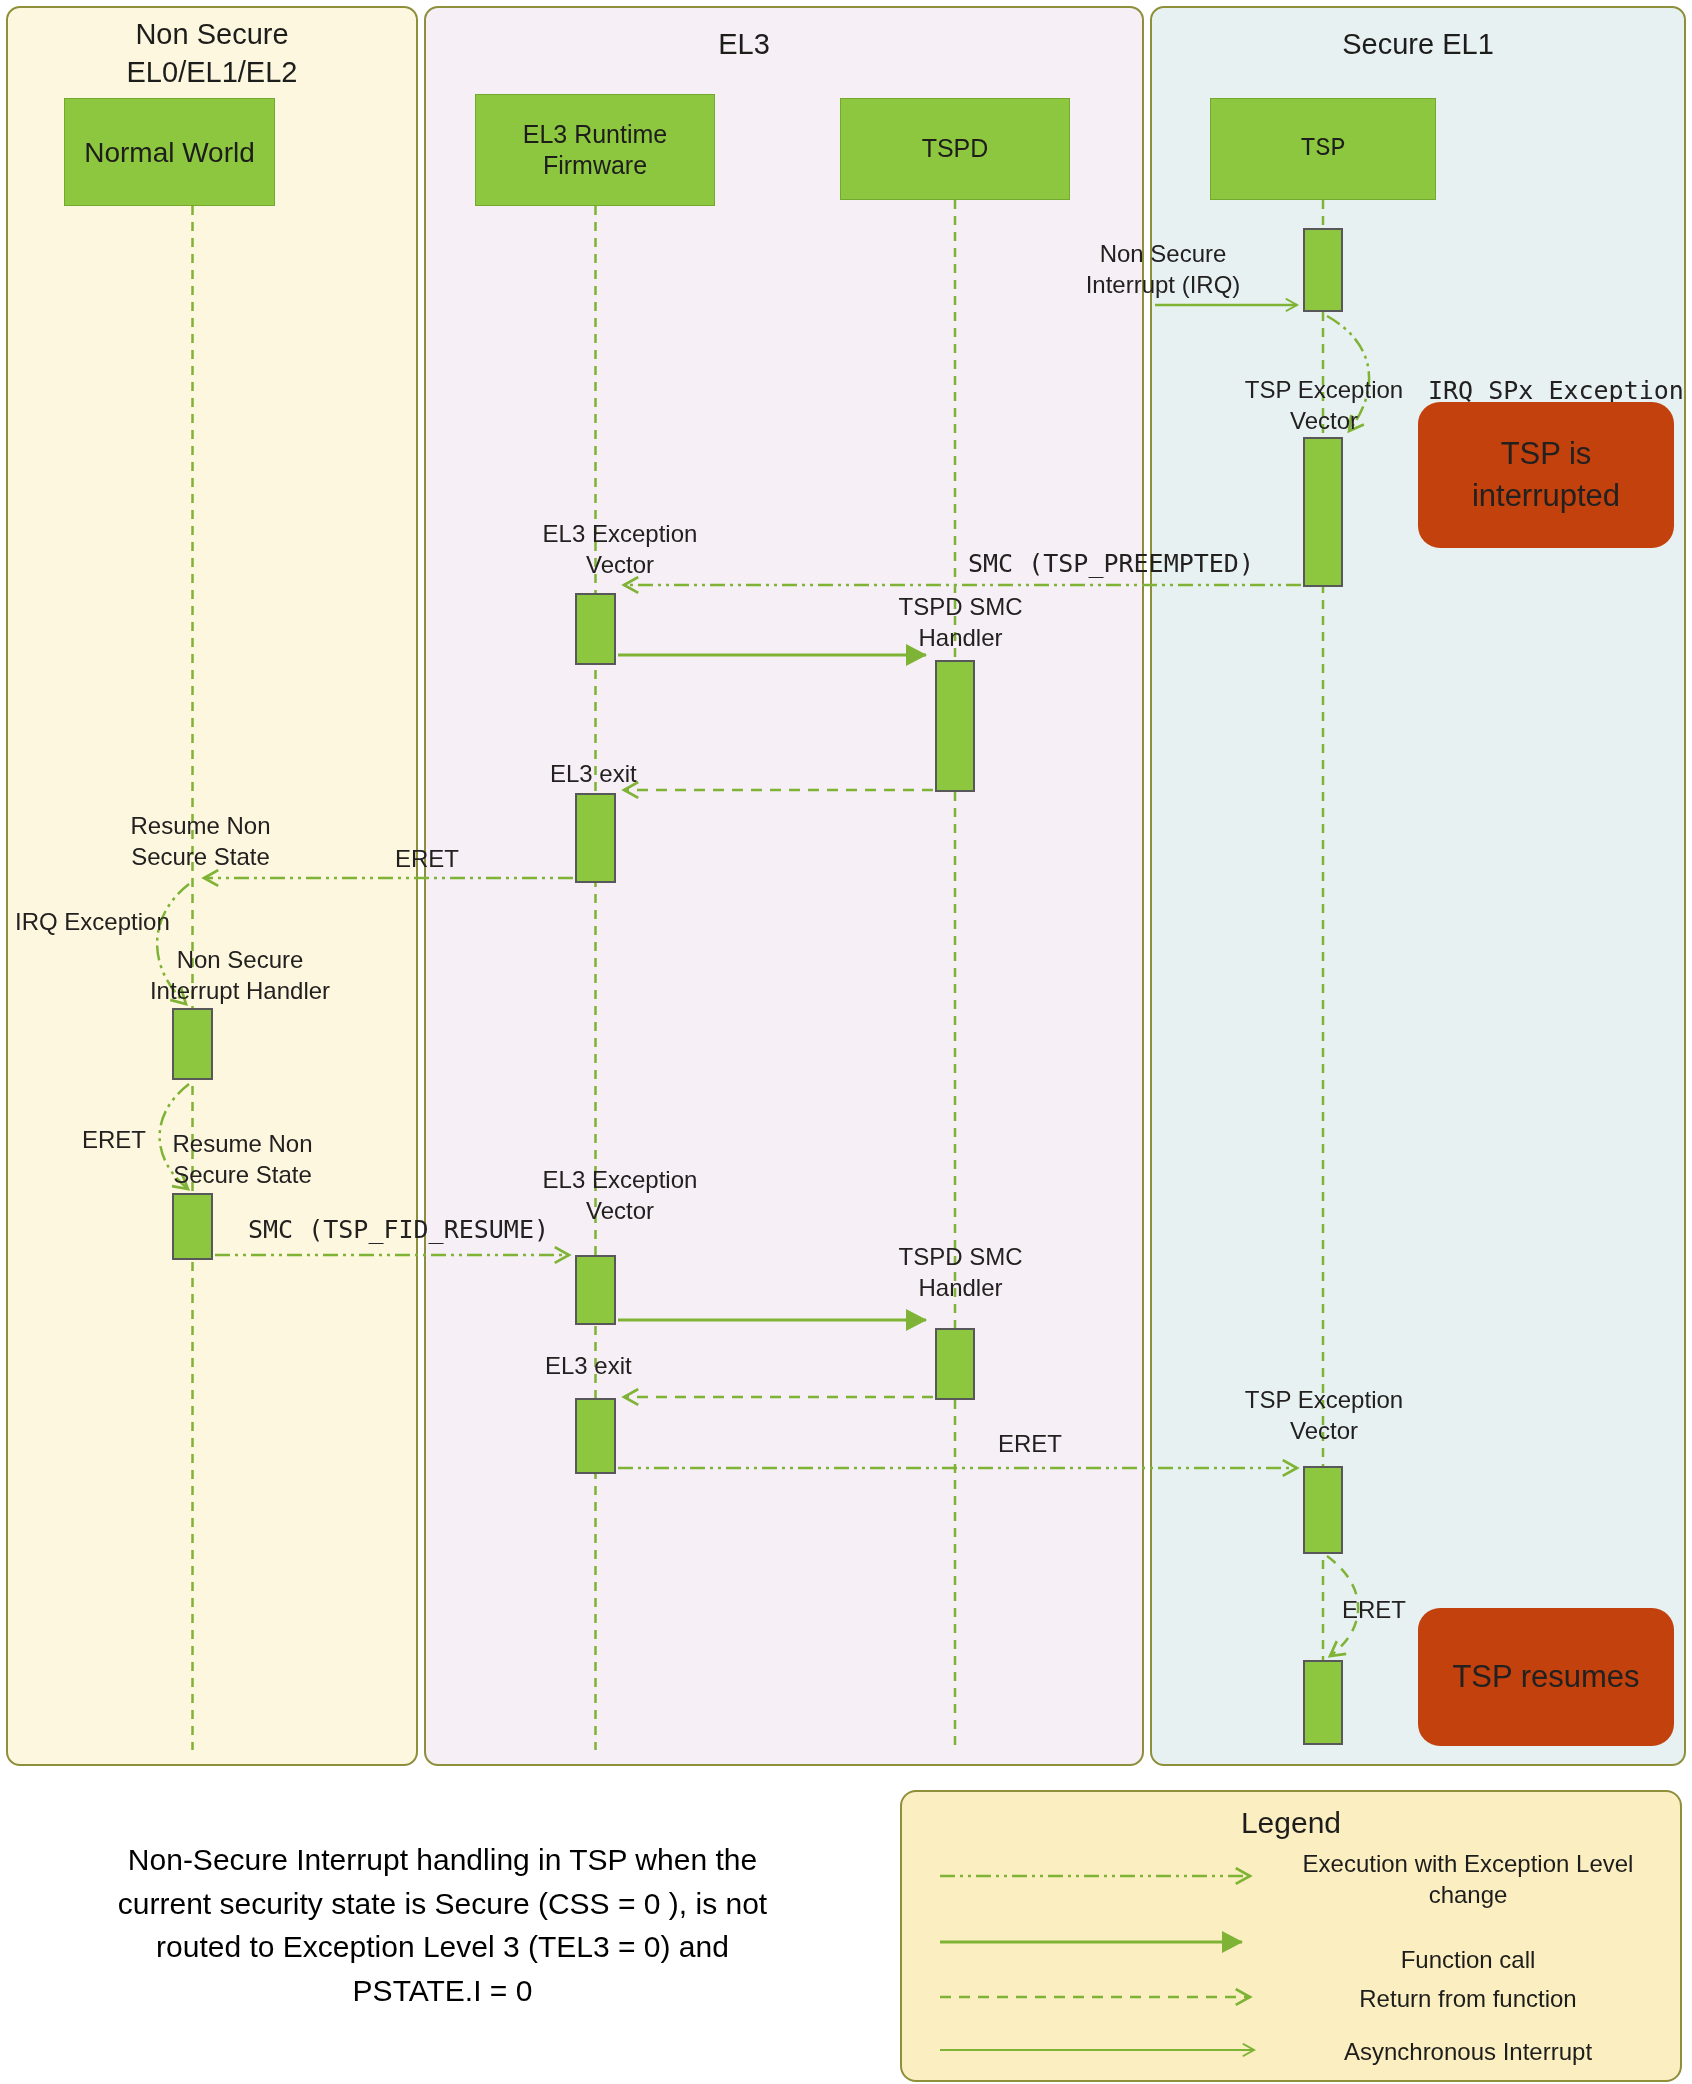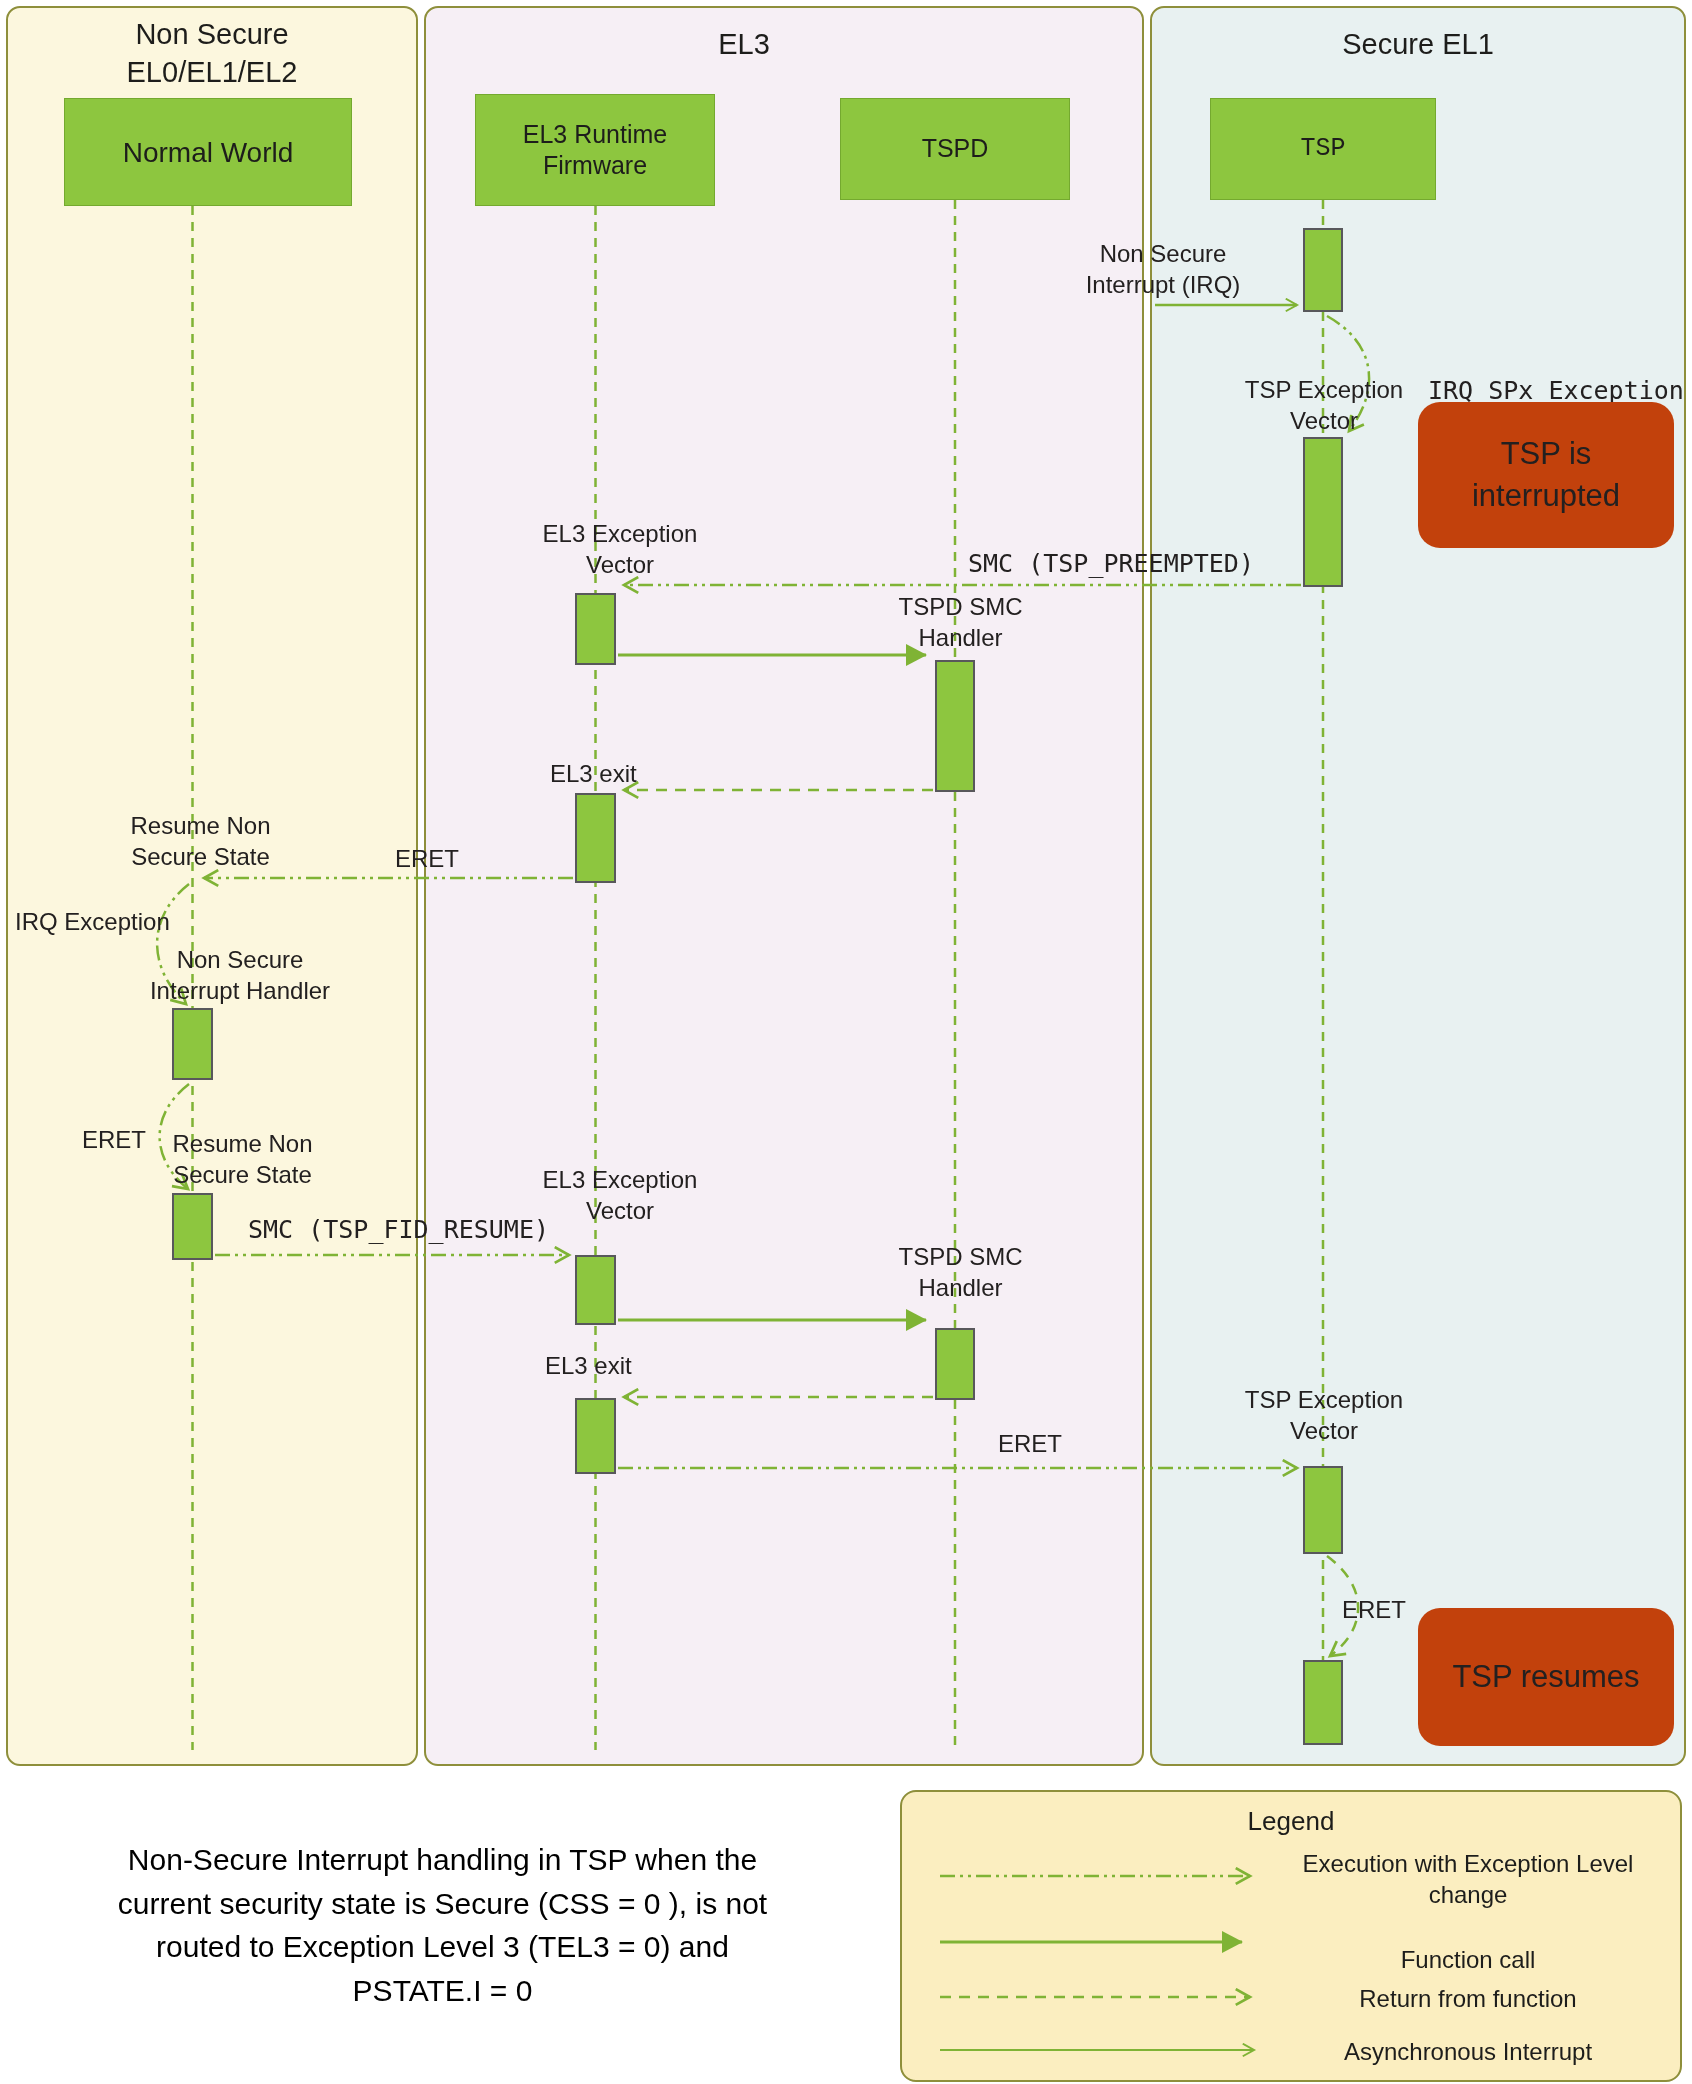--- a/index.html
+++ b/index.html
@@ -27,21 +27,21 @@
   .note { position:absolute; background:#c2410c; border-radius:22px; z-index:5;
           display:flex; align-items:center; justify-content:center; text-align:center;
           font-size:31px; line-height:1.35; white-space:pre-line; color:#232020; }
 
   .caption { position:absolute; font-size:30px; line-height:1.45; text-align:center;
              white-space:pre-line; z-index:5; color:#000000; }
 
   .legend { position:absolute; background:#FBEEC0; border:2.5px solid #8E8F3B;
             border-radius:16px; z-index:5; }
   .legend-title { position:absolute; left:0; top:14px; width:100%; text-align:center;
-                  font-size:26px; color:#1d1d1b; }
+                  font-size:30px; color:#1d1d1b; }
   .legend-lbl { position:absolute; font-size:24px; text-align:center; line-height:1.3;
                 white-space:pre-line; color:#1d1d1b; }
   .legend-svg { position:absolute; left:0; top:0; }
 </style>
 </head>
 <body>
 
 <div class="stage">
 
   <div class="lane" style="left:6px; top:6px; width:412px; height:1760px; background:#FCF7DE;"></div>
@@ -79,21 +79,21 @@
     <path d="M573 878 H204" stroke="#7FB335" stroke-width="2.5" fill="none" stroke-dasharray="15 5 3 5 3 5" marker-end="url(#mOpen)"></path>
     <path d="M189 884 C148 916, 146 966, 186 1004" stroke="#7FB335" stroke-width="2.5" fill="none" stroke-dasharray="15 5 3 5 3 5" marker-end="url(#mOpen)"></path>
     <path d="M189 1084 C150 1114, 150 1158, 188 1189" stroke="#7FB335" stroke-width="2.5" fill="none" stroke-dasharray="15 5 3 5 3 5" marker-end="url(#mOpen)"></path>
     <path d="M215 1255 H569" stroke="#7FB335" stroke-width="2.5" fill="none" stroke-dasharray="15 5 3 5 3 5" marker-end="url(#mOpen)"></path>
     <path d="M618 1320 H926" stroke="#7FB335" stroke-width="3.2" fill="none" marker-end="url(#mFilled)"></path>
     <path d="M933 1397 H624" stroke="#7FB335" stroke-width="2.5" fill="none" stroke-dasharray="11 8" marker-end="url(#mOpen)"></path>
     <path d="M618 1468 H1297" stroke="#7FB335" stroke-width="2.5" fill="none" stroke-dasharray="15 5 3 5 3 5" marker-end="url(#mOpen)"></path>
     <path d="M1327 1556 C1368 1586, 1368 1628, 1330 1656" stroke="#7FB335" stroke-width="2.5" fill="none" stroke-dasharray="11 8" marker-end="url(#mOpen)"></path>
   </svg>
 
-  <div class="actor big" style="left:64px; top:98px; width:288px; height:108px;">Normal World</div>
+  <div class="actor big" style="left:64px; top:98px; width:211px; height:108px;">Normal World</div>
   <div class="actor" style="left:475px; top:94px; width:240px; height:112px;">EL3 Runtime
 Firmware</div>
   <div class="actor" style="left:840px; top:98px; width:230px; height:102px;">TSPD</div>
   <div class="actor" style="left:1210px; top:98px; width:226px; height:102px;font-family:Liberation Mono, monospace;">TSP</div>
 
   <div class="act" style="left:1303px; top:228px; width:40px; height:84px;"></div>
   <div class="act" style="left:1303px; top:437px; width:40px; height:150px;"></div>
   <div class="act" style="left:575px;  top:593px; width:41px; height:72px;"></div>
   <div class="act" style="left:935px;  top:660px; width:40px; height:132px;"></div>
   <div class="act" style="left:575px;  top:793px; width:41px; height:90px;"></div>

